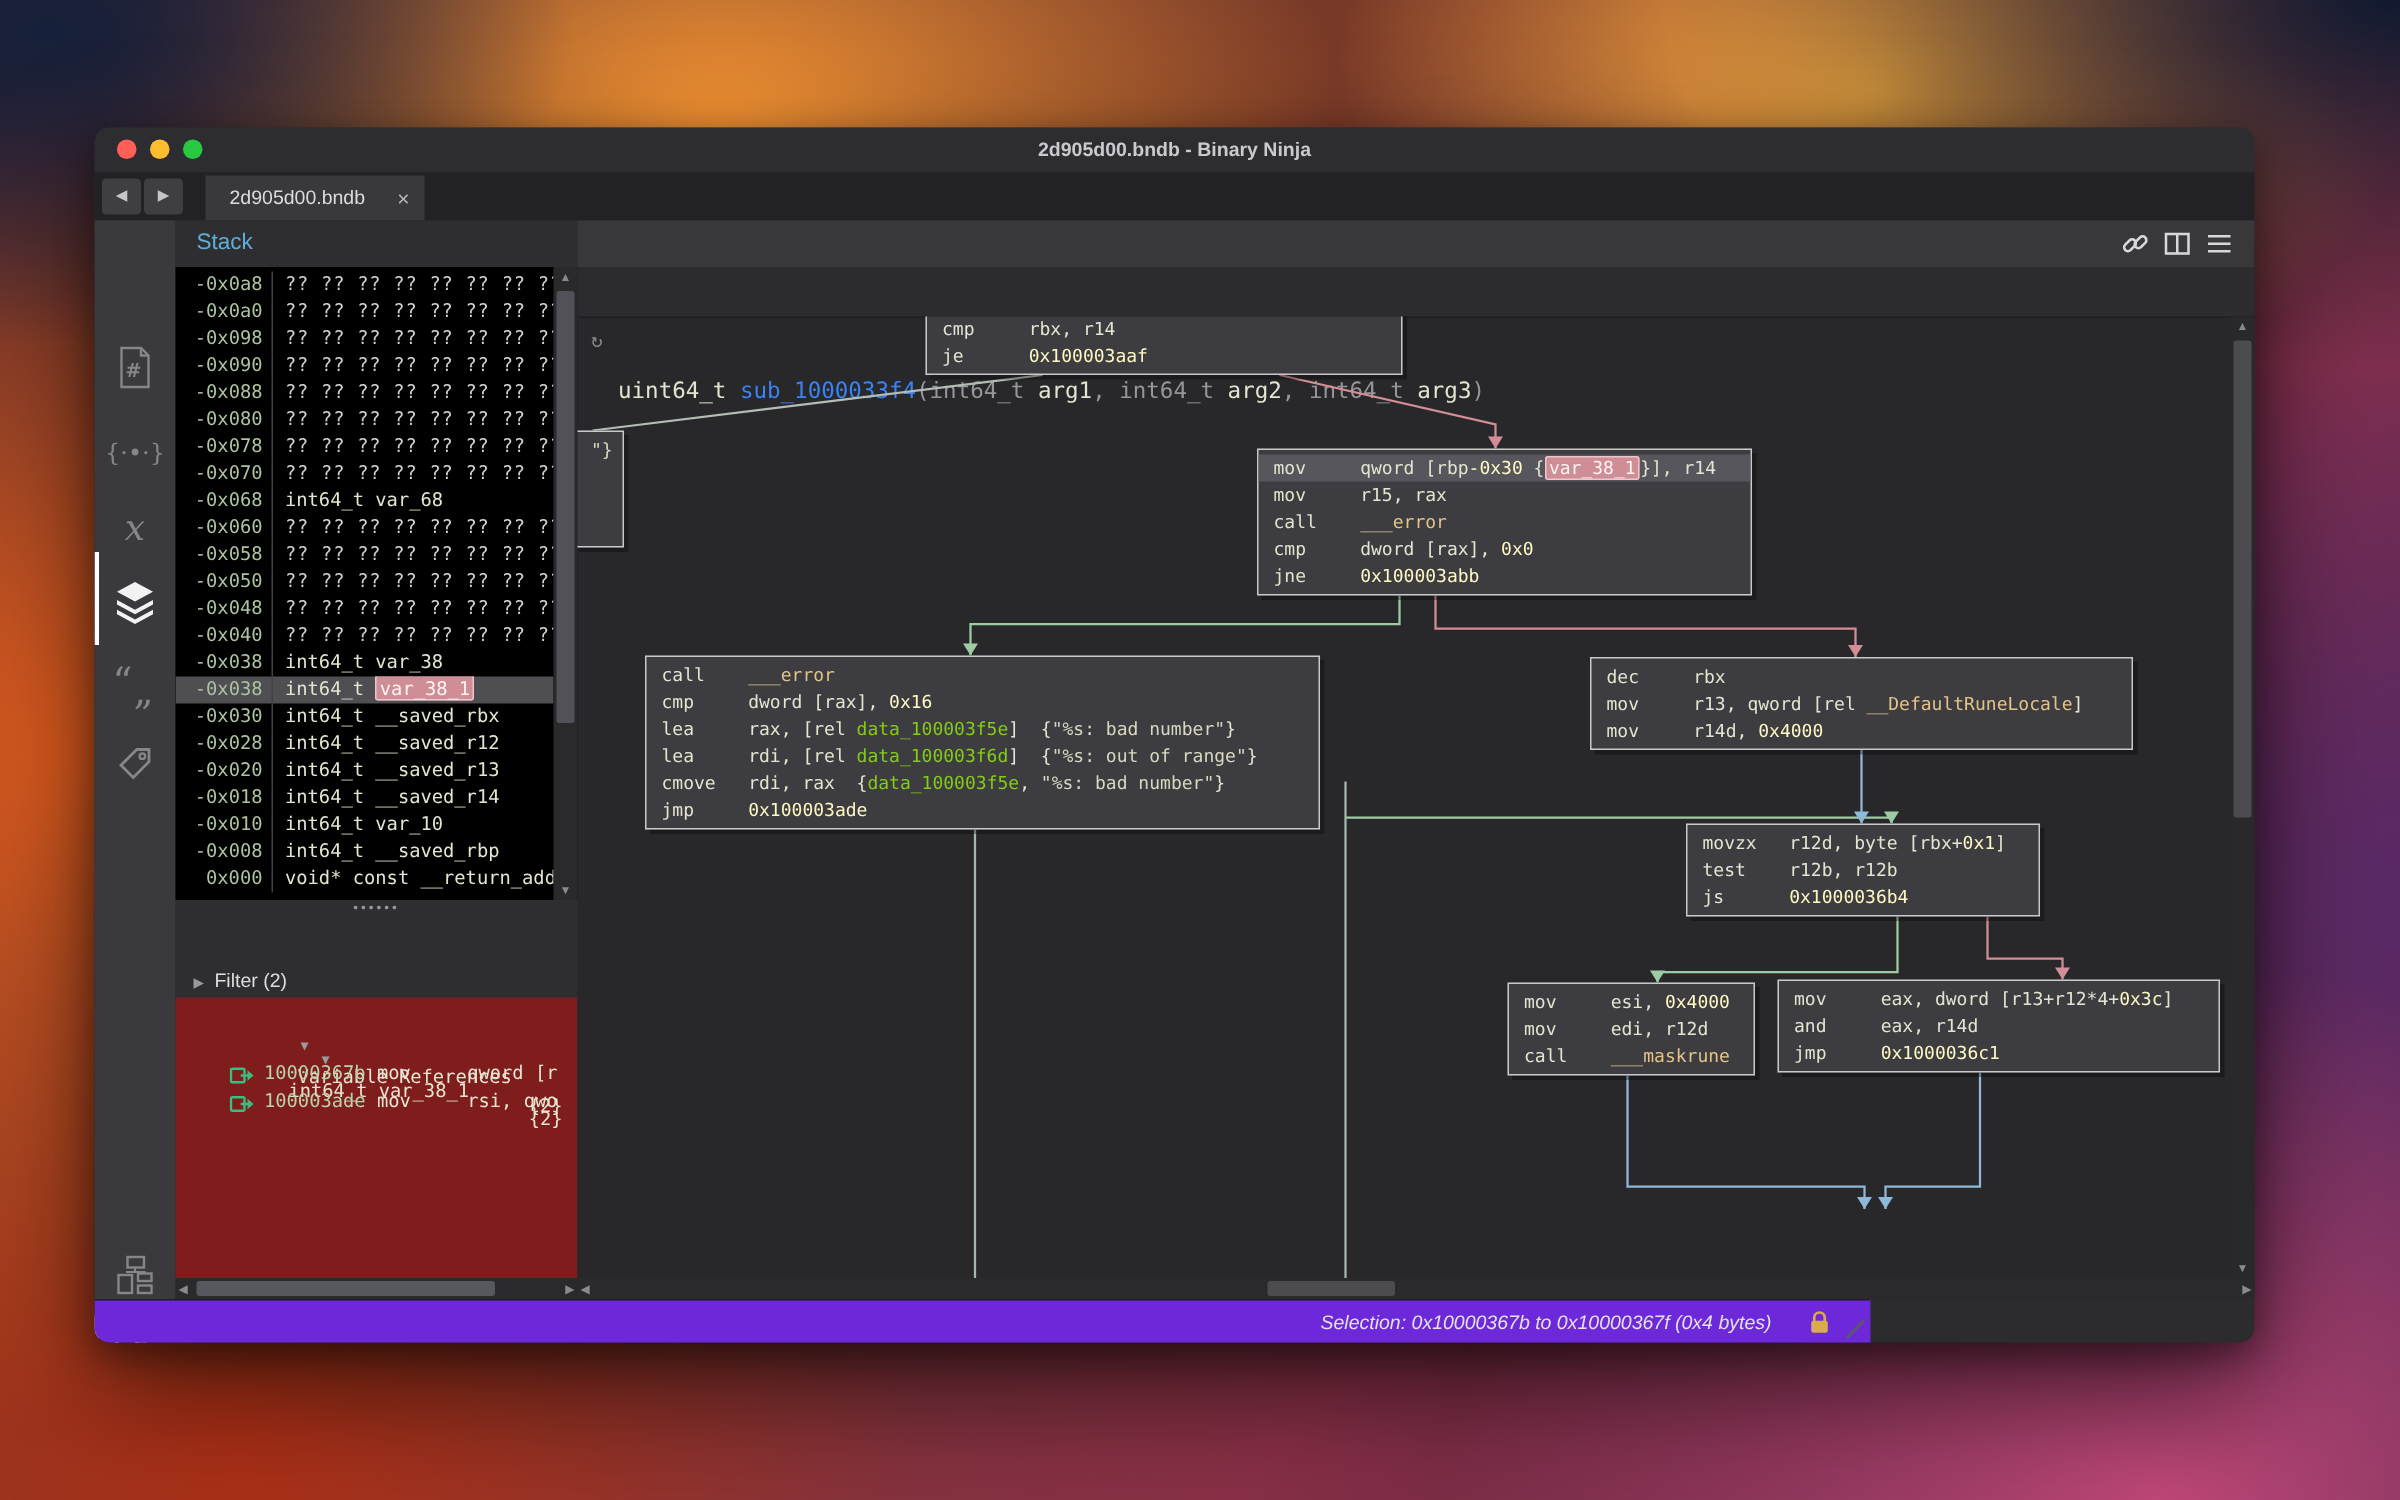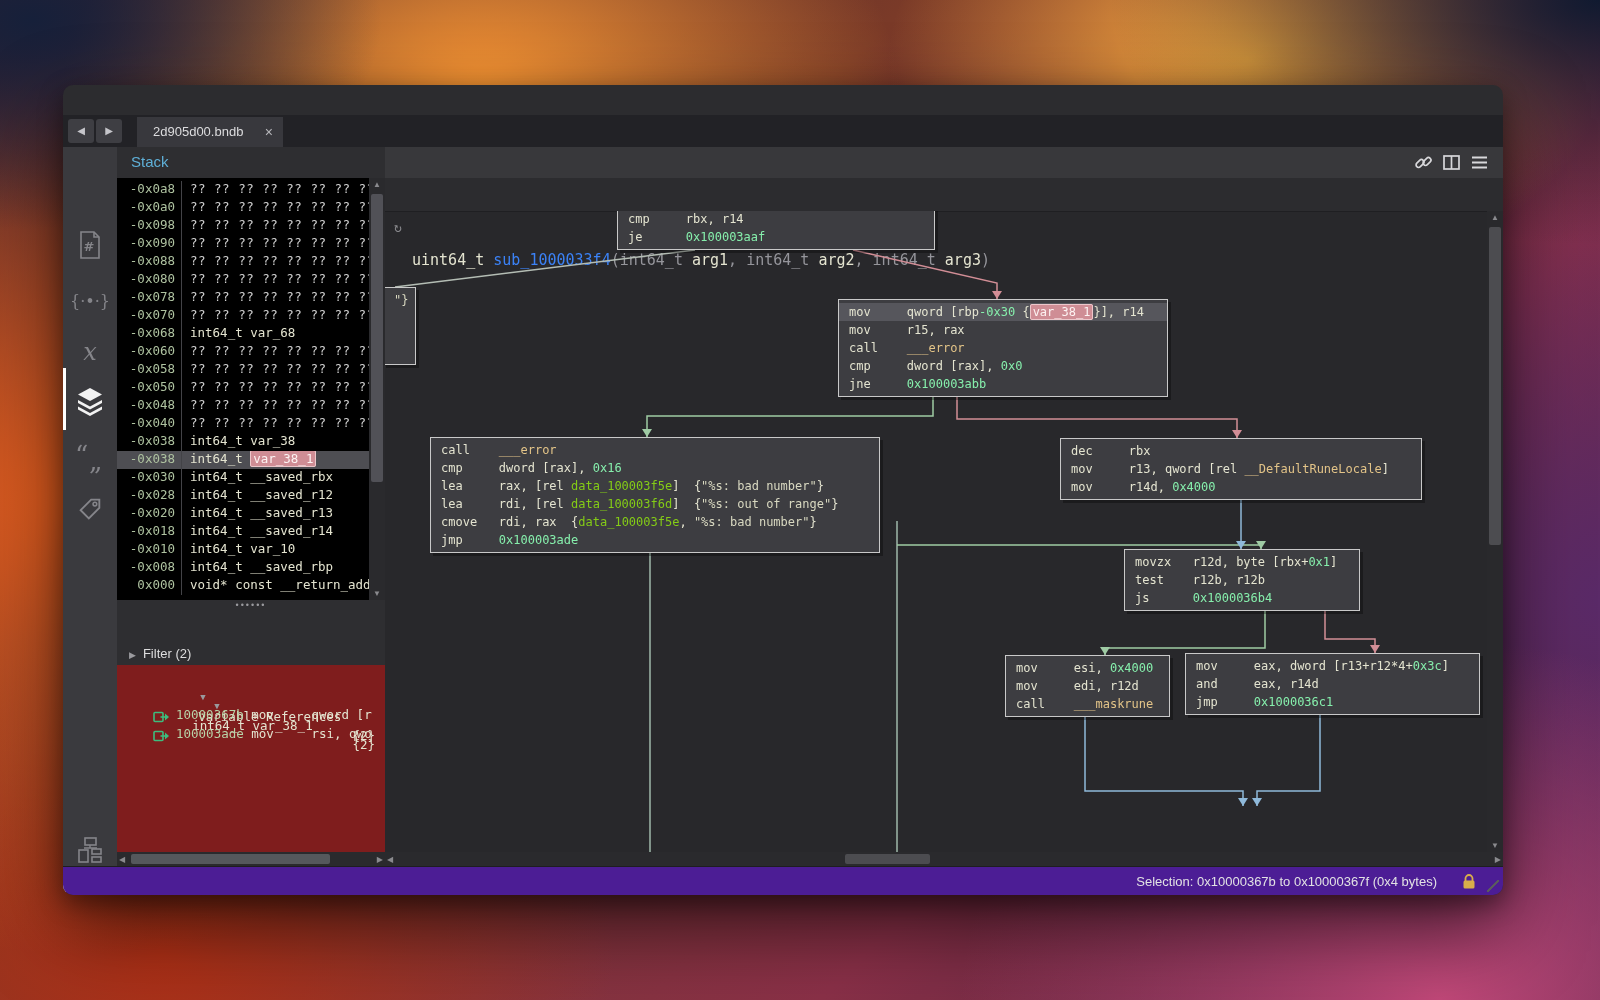--- a/index.html
+++ b/index.html
@@ -84,44 +84,50 @@
   .sig{position:absolute;left:27px;}
   .sg-pl{color:#e4e4d0}.sg-fn{color:#3b82f6}.sg-gr{color:#95959b}
   .graph{position:absolute;left:0;top:64px;width:1118px;height:641px;overflow:hidden;}
   .graph svg{position:absolute;left:0;top:0;}
   .blocks{position:absolute;left:0;top:0;width:1103px;height:641px;}
   .blk{position:absolute;background:#3d3d41;border:1px solid #c9c9c9;box-shadow:3px 3px 0 rgba(0,0,0,.32);
     padding:3px 0;box-sizing:border-box;overflow:hidden;font:12px "DejaVu Sans Mono",monospace;
     line-height:18px;white-space:pre;}
   .b-row{padding:0 10px;height:18px;}
   .b-row.hl{background:#56565c;}
-  .tk-mn,.tk-pl{color:#e4e4d0}.tk-num,.tk-addr{color:#86efac}.tk-sym{color:#e3c488}
+  .tk-mn,.tk-pl{color:#e4e4d0}.tk-num,.tk-addr{color:#fef9c3}.tk-sym{color:#e3c488}
   .tk-data{color:#84cc16}.tk-str{color:#d8d8c0}
   
   .vscroll{position:absolute;width:16px;background:#2a2a2d;}
   .hscroll{position:absolute;height:14px;background:#2a2a2d;}
   .sb-btn{position:absolute;color:#8a8a8e;font-size:8px;text-align:center;}
   .sb-thumb{position:absolute;background:#515157;border-radius:2px;}
   .stack-vscroll{right:0;top:0;height:422px;}
   .graph-vscroll{right:0;top:0;height:641px;background:#29292c;}
   .left-hscroll{left:0;top:705px;width:268px;}
   .main-hscroll{left:0;top:705px;width:1118px;}
   
-  .statusbar{position:absolute;left:0;top:781px;width:1440px;height:29px;background:#4c1d95;border-top:1px solid #1e1e20;}
+  .statusbar{position:absolute;left:0;top:781px;width:1184px;height:29px;background:#6d28d9;border-top:1px solid #1e1e20;font-style:italic;}
   .selection{position:absolute;right:66px;top:0;line-height:29px;color:#e2e2e4;font-size:13px;}
   .lock{position:absolute;right:26px;top:6px;}
   .grip{position:absolute;right:4px;bottom:4px;width:12px;height:12px;
     background:linear-gradient(135deg,transparent 45%,#5a5a5e 45%,#5a5a5e 55%,transparent 55%);}
 </style>
 </head>
 <body>
 
 <div class="desktop">
   <div class="window">
 
+    <div class="titlebar">
+      <span class="tl r"></span>
+      <span class="tl y"></span>
+      <span class="tl g"></span>
+      <div class="wtitle">2d905d00.bndb - Binary Ninja</div>
+    </div>
 
     <div class="tabbar">
       <button class="navbtn back">◀</button>
       <button class="navbtn fwd">▶</button>
       <div class="tab">
         <span class="tlabel">2d905d00.bndb</span>
         <span class="tclose">×</span>
       </div>
     </div>
 

